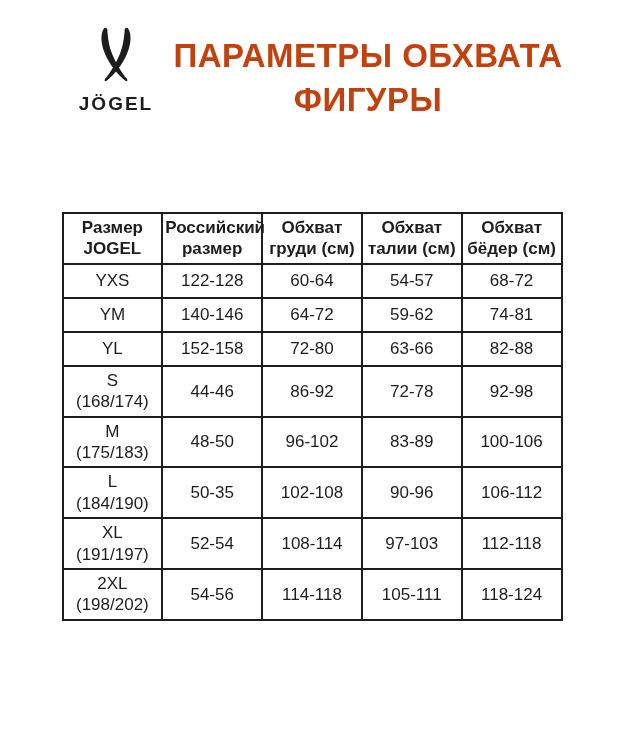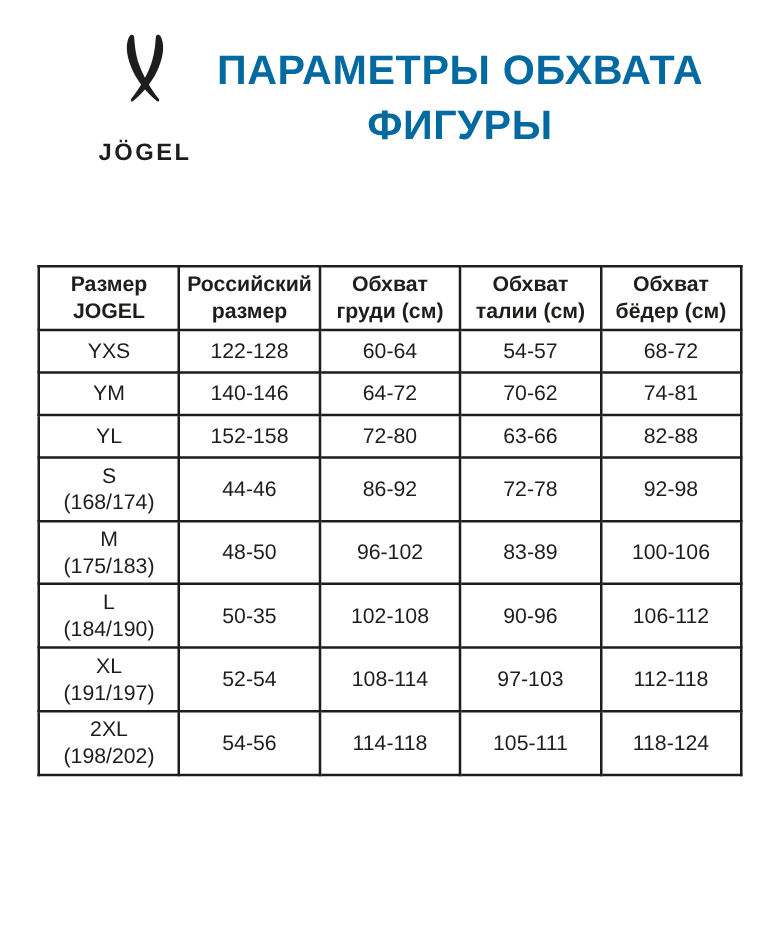--- a/index.html
+++ b/index.html
@@ -26,44 +26,44 @@
     width: 104px;
     text-align: center;
   }
   .logo svg {
     display: block;
     margin: 0 auto;
     width: 46px;
     height: 66px;
   }
   .wordmark {
-    margin-top: 22px;
+    margin-top: 3px;
     font-size: 19px;
     font-weight: 700;
     letter-spacing: 2px;
     color: #1d1d1b;
   }
   .title {
     position: absolute;
     left: 140px;
     top: 34px;
     width: 456px;
     margin: 0;
     font-size: 33px;
     font-weight: 700;
     line-height: 1.32;
     letter-spacing: 0.5px;
     text-align: center;
     white-space: pre-line;
-    color: #0369a1;
+    color: #c2410c;
   }
   table.size-table {
     border-collapse: collapse;
     table-layout: fixed;
-    width: 564px;
+    width: 501px;
     margin: 0 auto;
   }
   .size-table th,
   .size-table td {
     border: 2px solid #1d1d1b;
     text-align: center;
     vertical-align: middle;
     white-space: pre-line;
     padding: 3px 2px;
     font-size: 17px;
@@ -119,21 +119,21 @@
     <td>YXS</td>
     <td>122-128</td>
     <td>60-64</td>
     <td>54-57</td>
     <td>68-72</td>
   </tr>
         <tr>
     <td>YM</td>
     <td>140-146</td>
     <td>64-72</td>
-    <td>70-62</td>
+    <td>59-62</td>
     <td>74-81</td>
   </tr>
         <tr>
     <td>YL</td>
     <td>152-158</td>
     <td>72-80</td>
     <td>63-66</td>
     <td>82-88</td>
   </tr>
         <tr>

